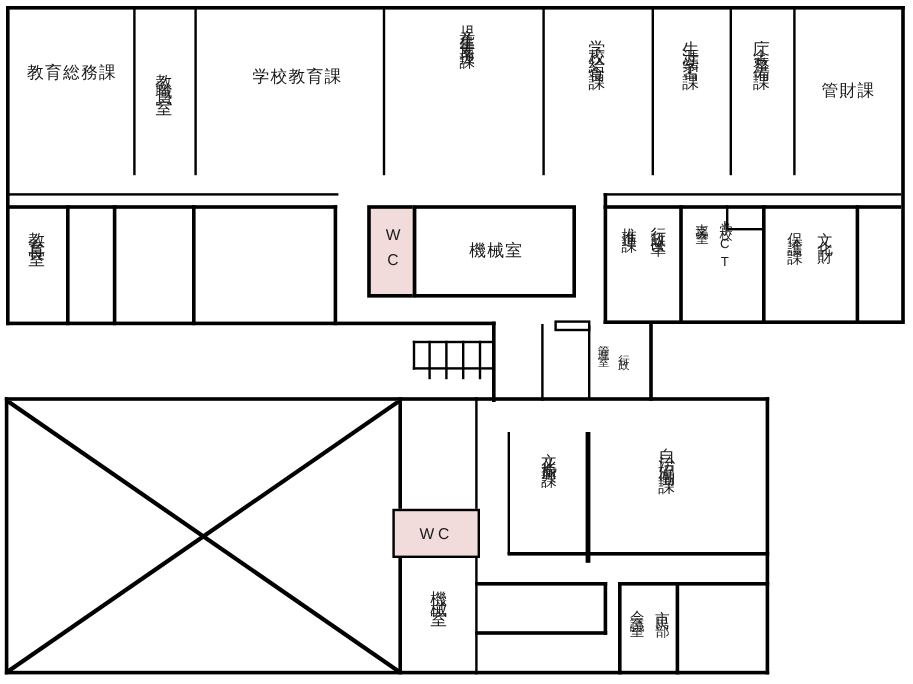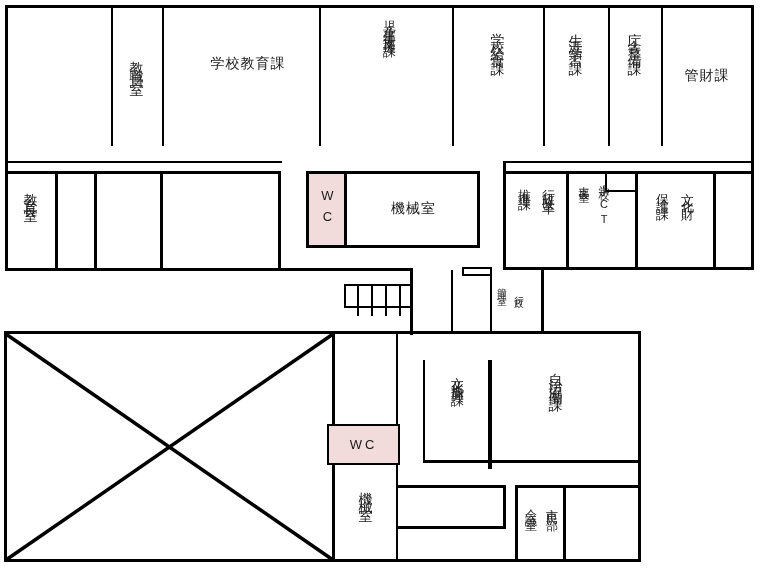--- a/index.html
+++ b/index.html
@@ -94,20 +94,21 @@
   <div class="wall" style="left:488px;top:360px;width:4px;height:109px"></div>
   <div class="wall" style="left:423px;top:460px;width:218px;height:3px"></div>
 
   <div class="wall" style="left:396px;top:485px;width:110px;height:3px"></div>
   <div class="wall" style="left:503px;top:485px;width:3px;height:44px"></div>
   <div class="wall" style="left:396px;top:526px;width:110px;height:3px"></div>
   <div class="wall" style="left:515px;top:485px;width:126px;height:3px"></div>
   <div class="wall" style="left:515px;top:485px;width:3px;height:77px"></div>
   <div class="wall" style="left:563px;top:485px;width:3px;height:77px"></div>
 
+  <div class="lbl" style="left:10px;top:52px;width:100px">教育総務課</div>
   <div class="vlbl" style="left:128px;top:50px;letter-spacing:7px;line-height:18px">教職員室</div>
   <div class="lbl" style="left:165px;top:55px;width:166px">学校教育課</div>
   <div class="vlbl" style="left:380px;top:10px;font-size:13px;letter-spacing:4px;line-height:18px">児童生徒支援課</div>
   <div class="vlbl" style="left:489px;top:22px;letter-spacing:7px;line-height:18px">学校給食課</div>
   <div class="vlbl" style="left:567px;top:22px;letter-spacing:7px;line-height:18px">生涯学習課</div>
   <div class="vlbl" style="left:626px;top:22px;letter-spacing:7px;line-height:18px">庁舎整備課</div>
   <div class="lbl" style="left:663px;top:67px;width:88px">管財課</div>
 
   <div class="vlbl" style="left:22px;top:182px;letter-spacing:5px;line-height:18px">教育長室</div>
   <div class="vlbl" style="left:318px;top:188px;font-size:13px;letter-spacing:6px;line-height:18px">WC</div>

